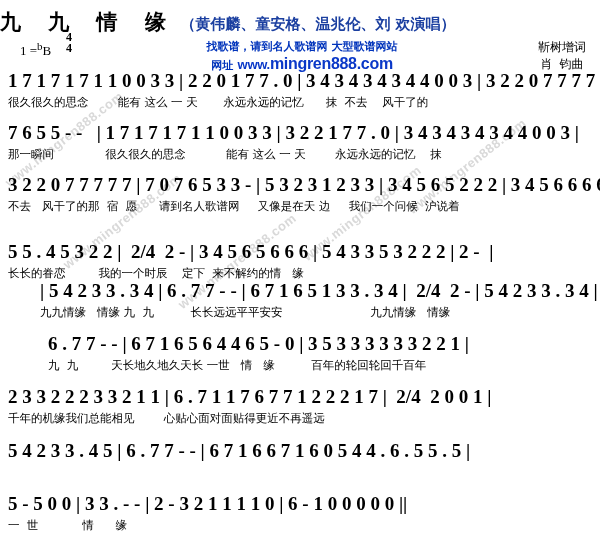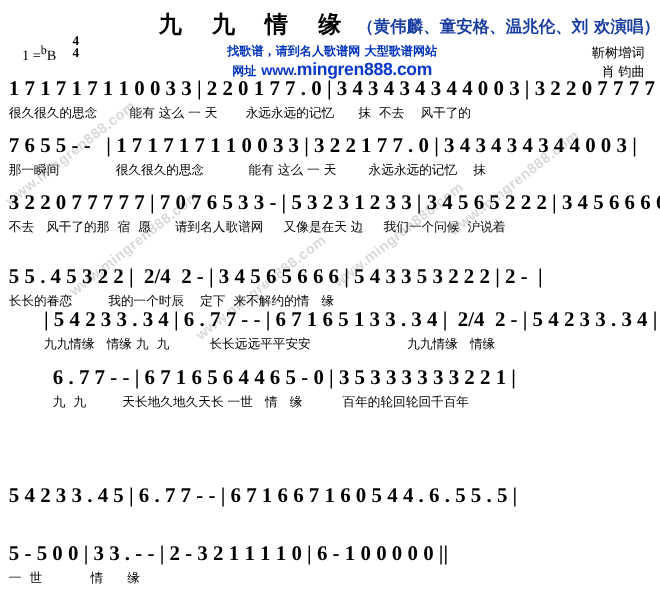--- a/index.html
+++ b/index.html
@@ -26,21 +26,21 @@
   }
   .wm1{left:2px;top:178px;transform:rotate(-38deg);}
   .wm2{left:60px;top:260px;transform:rotate(-38deg);}
   .wm3{left:175px;top:300px;transform:rotate(-38deg);}
   .wm4{left:300px;top:252px;transform:rotate(-38deg);}
   .wm5{left:405px;top:205px;transform:rotate(-38deg);}
 
   
   .title-row{
     position:absolute;left:0;top:8px;width:600px;
-    text-align:right;
+    text-align:left;
   }
   .title-main{
     font-family:"DejaVu Sans", sans-serif;
     font-size:21px;font-weight:bold;letter-spacing:10px;
   }
   .title-sub{
     font-family:"DejaVu Sans", sans-serif;
     font-size:15px;font-weight:bold;color:#1b3fa0;
     letter-spacing:0px;
   }
@@ -49,21 +49,21 @@
   .ad{
     position:absolute;left:188px;top:40px;width:228px;
     text-align:center;line-height:1.25;
   }
   .ad-line1{font-size:11px;color:#0033bb;font-weight:bold;font-family:"DejaVu Sans",sans-serif;}
   .ad-line2{font-size:11px;color:#0033bb;font-weight:bold;font-family:"DejaVu Sans",sans-serif;margin-top:24px;}
   .ad-url{font-size:16px;font-weight:bold;color:#0a38c8;font-family:"Liberation Sans",sans-serif;letter-spacing:-0.3px;}
   .ad-url .ad-www{font-size:13px;}
 
   
-  .credits{position:absolute;right:14px;top:40px;text-align:right;font-size:12px;font-family:Liberation Serif, serif;line-height:1.45;}
+  .credits{position:absolute;right:14px;top:40px;text-align:center;font-size:12px;font-family:Liberation Mono, monospace;line-height:1.45;}
 
   
   .keysig{position:absolute;left:20px;top:40px;font-size:13px;font-family:"Liberation Serif",serif;}
   .keysig .flat{font-size:11px;vertical-align:super;}
   .meter{position:absolute;left:66px;top:32px;font-size:12px;line-height:11px;text-align:center;font-family:"Liberation Serif",serif;font-weight:bold;}
   .meter div{display:block;}
 
   
   .line{
     position:absolute;left:8px;width:584px;
@@ -145,20 +145,24 @@
   <div class="line" style="top:280px;margin-left:32px;">
     <div class="notes">| 5 4 2 3 3 . 3 4 | 6 . 7 7 - - | 6 7 1 6 5 1 3 3 . 3 4 |  2/4  2 - | 5 4 2 3 3 . 3 4 |</div>
     <div class="lyrics">九九情缘   情缘 九  九          长长远远平平安安                        九九情缘   情缘</div>
   </div>
 
   <div class="line" style="top:333px;margin-left:40px;">
     <div class="notes">6 . 7 7 - - | 6 7 1 6 5 6 4 4 6 5 - 0 | 3 5 3 3 3 3 3 3 2 2 1 |</div>
     <div class="lyrics">九  九         天长地久地久天长 一世   情   缘          百年的轮回轮回千百年</div>
   </div>
 
+  <div class="line" style="top:386px;">
+    <div class="notes">2 3 3 2 2 2 3 3 2 1 1 | 6 . 7 1 1 7 6 7 7 1 2 2 2 1 7 |  2/4  2 0 0 1 |</div>
+    <div class="lyrics">千年的机缘我们总能相见        心贴心面对面贴得更近不再遥远</div>
+  </div>
 
   <div class="line" style="top:440px;">
     <div class="notes">5 4 2 3 3 . 4 5 | 6 . 7 7 - - | 6 7 1 6 6 7 1 6 0 5 4 4 . 6 . 5 5 . 5 |</div>
   </div>
 
   <div class="line" style="top:493px;">
     <div class="notes">5 - 5 0 0 | 3 3 . - - | 2 - 3 2 1 1 1 1 0 | 6 - 1 0 0 0 0 0 ||</div>
     <div class="lyrics">一  世            情      缘</div>
   </div>
 

